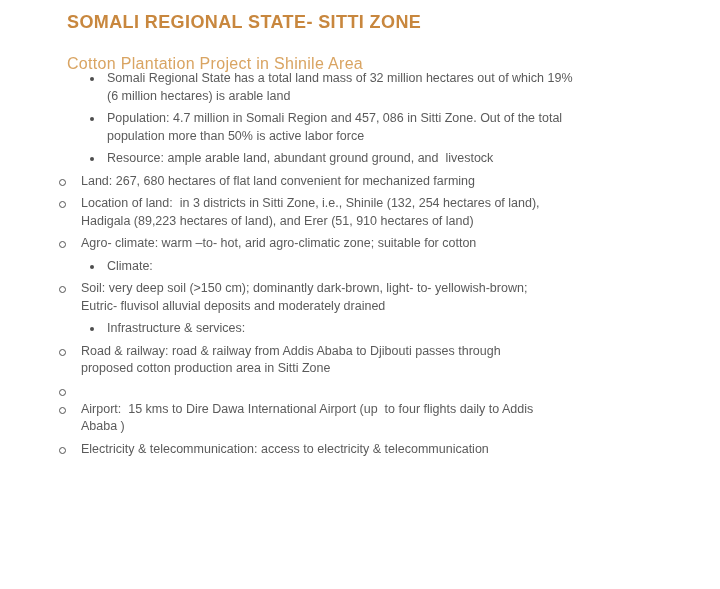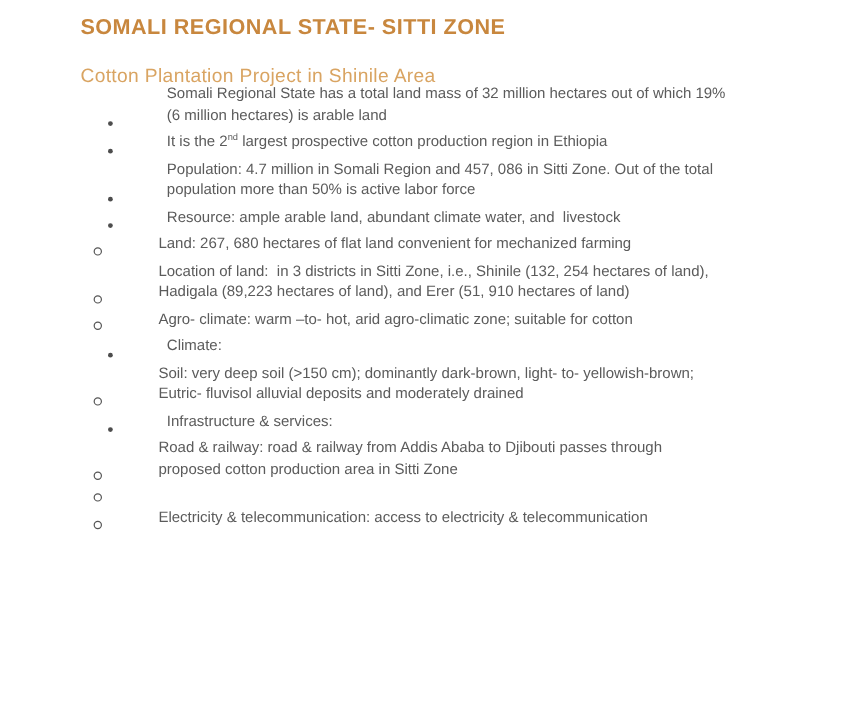--- a/index.html
+++ b/index.html
@@ -39,26 +39,25 @@
     position: absolute;
     left: 0;
     right: 6px;
     top: 70px;
     color: var(--body-color, #5B5B5B);
     font-size: 12.5px;
     line-height: 17.5px;
   }
   .bullet-item {
     display: flex;
-    align-items: flex-end;
+    align-items: flex-start;
     margin-bottom: 5px;
-    gap: 32px;
   }
   .bullet-item.level1 { padding-left: 90px; }
-  .bullet-item.level2 { padding-left: 78px; }
+  .bullet-item.level2 { padding-left: 59px; }
   .marker {
     flex: none;
     border-radius: 50%;
   }
   .level1 > .marker {
     width: 4px;
     height: 4px;
     background: #4d4d4d;
     margin-top: 7px;
     margin-right: 13px;
@@ -86,29 +85,25 @@
 <div class="slide">
   <div class="slide-title">SOMALI REGIONAL STATE- SITTI ZONE</div>
   <div class="slide-subtitle">Cotton Plantation Project in Shinile Area</div>
   <div class="bullet-list">
       <div class="bullet-item level1">
         <span class="marker"></span>
         <span class="txt">Somali Regional State has a total land mass of 32 million hectares out of which 19%<br>(6 million hectares) is arable land</span>
       </div>
       <div class="bullet-item level1">
         <span class="marker"></span>
-        <span class="txt">It is the 2<sup>nd</sup> largest prospective cotton production region in Ethiopia</span>
-      </div>
-      <div class="bullet-item level1">
-        <span class="marker"></span>
         <span class="txt">Population: 4.7 million in Somali Region and 457, 086 in Sitti Zone. Out of the total<br>population more than 50% is active labor force</span>
       </div>
       <div class="bullet-item level1">
         <span class="marker"></span>
-        <span class="txt">Resource: ample arable land, abundant climate water, and  livestock</span>
+        <span class="txt">Resource: ample arable land, abundant ground ground, and  livestock</span>
       </div>
       <div class="bullet-item level2">
         <span class="marker"></span>
         <span class="txt">Land: 267, 680 hectares of flat land convenient for mechanized farming</span>
       </div>
       <div class="bullet-item level2">
         <span class="marker"></span>
         <span class="txt">Location of land:  in 3 districts in Sitti Zone, i.e., Shinile (132, 254 hectares of land),<br>Hadigala (89,223 hectares of land), and Erer (51, 910 hectares of land)</span>
       </div>
       <div class="bullet-item level2">
@@ -129,16 +124,20 @@
       </div>
       <div class="bullet-item level2">
         <span class="marker"></span>
         <span class="txt">Road &amp; railway: road &amp; railway from Addis Ababa to Djibouti passes through<br>proposed cotton production area in Sitti Zone</span>
       </div>
       <div class="bullet-item level2">
         <span class="marker"></span>
       </div>
       <div class="bullet-item level2">
         <span class="marker"></span>
+        <span class="txt">Airport:  15 kms to Dire Dawa International Airport (up  to four flights daily to Addis<br>Ababa )</span>
+      </div>
+      <div class="bullet-item level2">
+        <span class="marker"></span>
         <span class="txt">Electricity &amp; telecommunication: access to electricity &amp; telecommunication</span>
       </div>
     </div>
 </div>
 
 </body></html>

